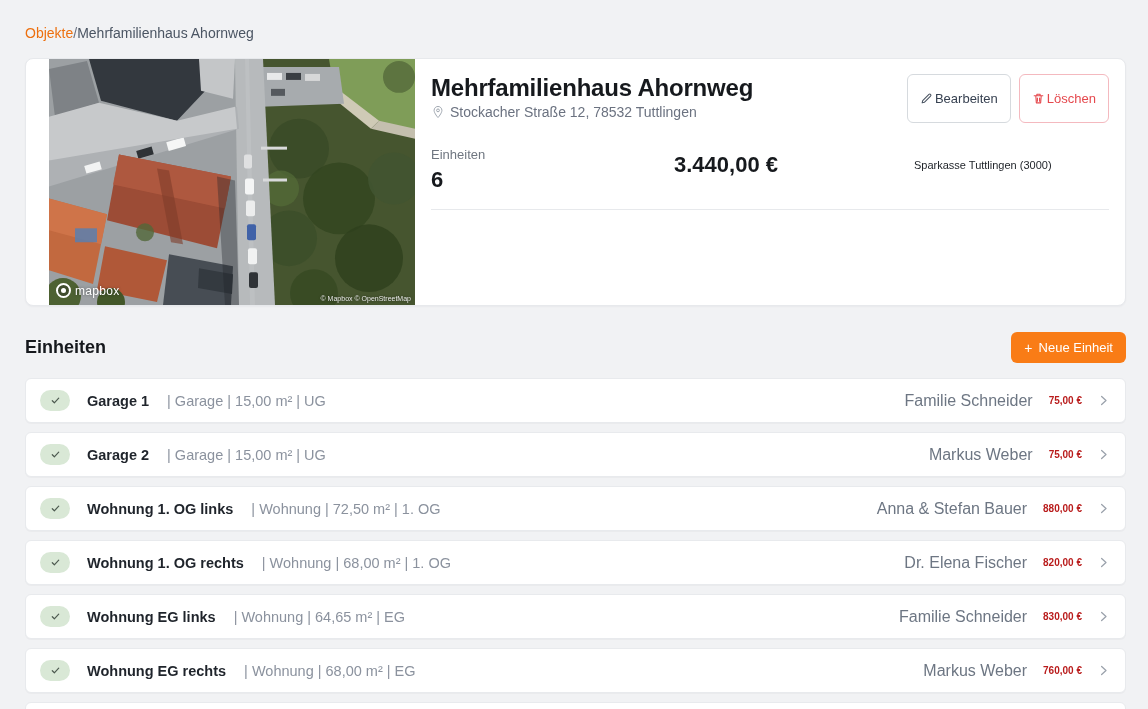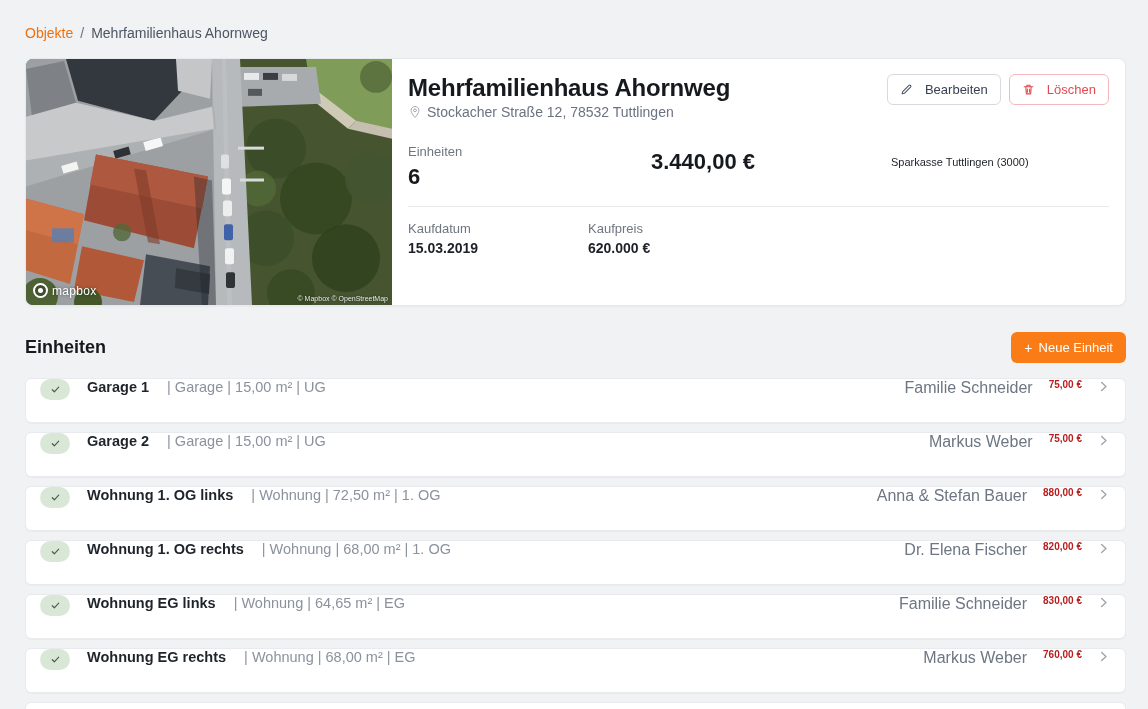--- a/index.html
+++ b/index.html
@@ -5,41 +5,42 @@
   * { margin: 0; padding: 0; box-sizing: border-box; }
   html, body { width: 1148px; height: 709px; overflow: hidden; }
   body {
     background: #f1f2f4;
     font-family: "Liberation Sans", "DejaVu Sans", sans-serif;
     color: #1d2127;
   }
   .page { padding: 25px 22px 0 25px; }
 
   
-  .breadcrumb { font-size: 14px; display: flex; align-items: center; gap: 7px; }
+  .breadcrumb { font-size: 14px; display: flex; align-items: center; }
   .breadcrumb a { color: #ed700f; text-decoration: none; cursor: pointer; }
   .breadcrumb .sep { color: #6b7280; }
   .breadcrumb .current { color: #4b5563; }
 
   
   .property-card {
     margin-top: 17px;
     background: #fff;
     border: 1px solid #e7e9ec;
     border-radius: 8px;
     height: 248px;
     display: flex;
     overflow: hidden;
     box-shadow: 0 1px 2px rgba(16,24,40,.04);
   }
   .map {
     position: relative;
     width: 366px; min-width: 366px; height: 100%;
     background: #0369a1;
     cursor: pointer;
+    margin-left: 23px;
   }
   .map svg.map-art { display: block; width: 100%; height: 100%; }
   .mapbox-logo {
     position: absolute; left: 7px; bottom: 7px;
     display: flex; align-items: center; gap: 4px;
     color: #fff; font-size: 12px; font-weight: 500; letter-spacing: .3px;
     text-shadow: 0 0 3px rgba(0,0,0,.45);
     cursor: pointer;
   }
   .mapbox-logo .logo-circle {
@@ -60,22 +61,22 @@
   
   .property-info { flex: 1; padding: 15px 16px 0 16px; position: relative; }
   .property-header { display: flex; justify-content: space-between; align-items: flex-start; }
   h1.title { font-size: 24px; font-weight: 700; color: #16191d; letter-spacing: -.2px; }
   .address {
     margin-top: 2px; display: flex; align-items: center; gap: 5px;
     color: #6b7280; font-size: 14px;
   }
   .actions { display: flex; gap: 8px; }
   .btn {
-    display: inline-flex; align-items: center; gap: 12px;
-    font-size: 13px; border-radius: 6px; padding: 7px 12px;
+    display: inline-flex; align-items: center; gap: 2px;
+    font-size: 13px; border-radius: 6px; padding: 16px 12px;
     background: #fff; cursor: pointer;
     font-family: inherit;
   }
   .btn-edit { border: 1px solid #d6dade; color: #374151; }
   .btn-delete { border: 1px solid #f4b9bf; color: #e5484d; }
 
   .stats-row { display: flex; margin-top: 24px; }
   .stats-row .stat:nth-child(1) { width: 243px; }
   .stats-row .stat:nth-child(2) { width: 240px; }
   .stats-row .stat:nth-child(3) { flex: 1; }
@@ -96,21 +97,21 @@
     background: #f97c16; color: #fff; border: none; border-radius: 6px;
     font-size: 13px; font-weight: 500; padding: 8px 13px;
     display: inline-flex; align-items: center; gap: 6px;
     cursor: pointer; font-family: inherit;
   }
   .btn-orange .plus { font-size: 14px; line-height: 1; }
 
   .unit-list { margin-top: 15px; display: flex; flex-direction: column; gap: 9px; }
   .unit-row {
     background: #fff; border: 1px solid #e8eaed; border-radius: 6px;
-    height: 45px; display: flex; 
+    height: 45px; display: flex; align-items: center;
     padding: 0 14px; cursor: pointer;
     box-shadow: 0 1px 1px rgba(16,24,40,.03);
   }
   .badge {
     width: 30px; height: 21px; border-radius: 11px;
     background: #d9e8d6; display: inline-flex; align-items: center; justify-content: center;
     margin-right: 17px; flex: none;
   }
   .unit-name { font-size: 14.5px; font-weight: 700; color: #1f242b; white-space: nowrap; }
   .unit-details { font-size: 14.5px; color: #8b929e; margin-left: 18px; white-space: nowrap; }
@@ -248,30 +249,20 @@
         <div class="stat">
           <div class="value-lg">3.440,00 €</div>
         </div>
         <div class="stat">
           <div class="value-md">Sparkasse Tuttlingen (3000)</div>
         </div>
       </div>
 
       <hr class="divider">
 
-      <div class="stats-row2">
-        <div class="stat">
-          <div class="label">Kaufdatum</div>
-          <div class="value-sm">15.03.2019</div>
-        </div>
-        <div class="stat">
-          <div class="label">Kaufpreis</div>
-          <div class="value-sm">620.000 €</div>
-        </div>
-      </div>
     </div>
   </section>
 
   <div class="section-header">
     <h2>Einheiten</h2>
     <button class="btn-orange">
       <span class="plus">+</span>
       <span>Neue Einheit</span>
     </button>
   </div>

